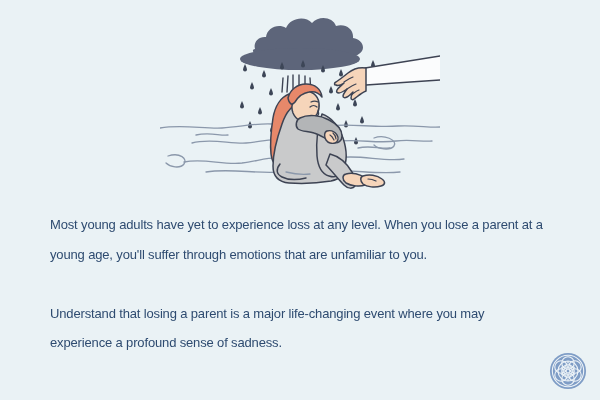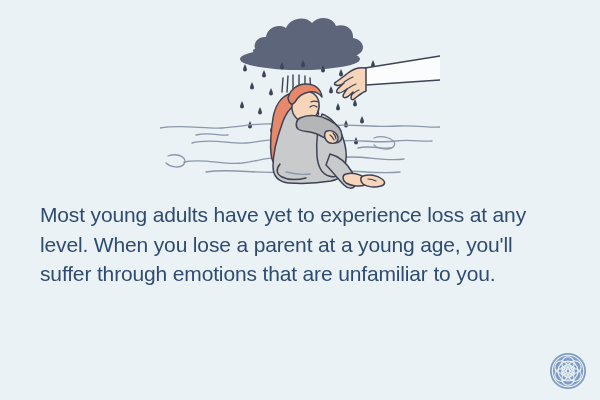--- a/index.html
+++ b/index.html
@@ -32,24 +32,24 @@
     height: 190px;
   }
   #text-block {
     position: absolute;
     left: 36px;
     top: 196px;
     width: 528px;
   }
   .paragraph {
     color: #2e4b70;
-    font-size: 21px;
+    font-size: 13px;
     line-height: 29.5px;
     letter-spacing: -0.15px;
-    margin: 4px;
+    margin: 14px;
     white-space: pre-wrap;
   }
   #paragraph-2 {
     margin-top: 29.5px;
   }
   #logo {
     position: absolute;
     left: 549px;
     top: 352px;
     width: 38px;
@@ -242,20 +242,21 @@
 
         <path d="M120 162 c-4 5 -4 10 2 13 c6 3 16 3 24 1" class="ln"></path>
 
         <path d="M126 170 c8 2 16 3 24 2" class="wl"></path>
       </g>
     </svg>
   </div>
 
   <div id="text-block">
     <p class="paragraph" id="paragraph-1">Most young adults have yet to experience loss at any level. When you lose a parent at a young age, you'll suffer through emotions that are unfamiliar to you.</p>
+    <p class="paragraph" id="paragraph-2">Understand that losing a parent is a major life-changing event where you may experience a profound sense of sadness.</p>
   </div>
 
   <div id="logo">
     <svg viewBox="0 0 40 40" xmlns="http://www.w3.org/2000/svg">
       <circle cx="20" cy="20" r="19" fill="#7f9dc6"></circle>
       <g fill="none" stroke="#eef4f8" stroke-width="1.15">
         <circle cx="20" cy="20" r="16.5"></circle>
         <circle cx="20" cy="11.6" r="6.6"></circle>
         <circle cx="27.3" cy="15.8" r="6.6"></circle>
         <circle cx="27.3" cy="24.2" r="6.6"></circle>

